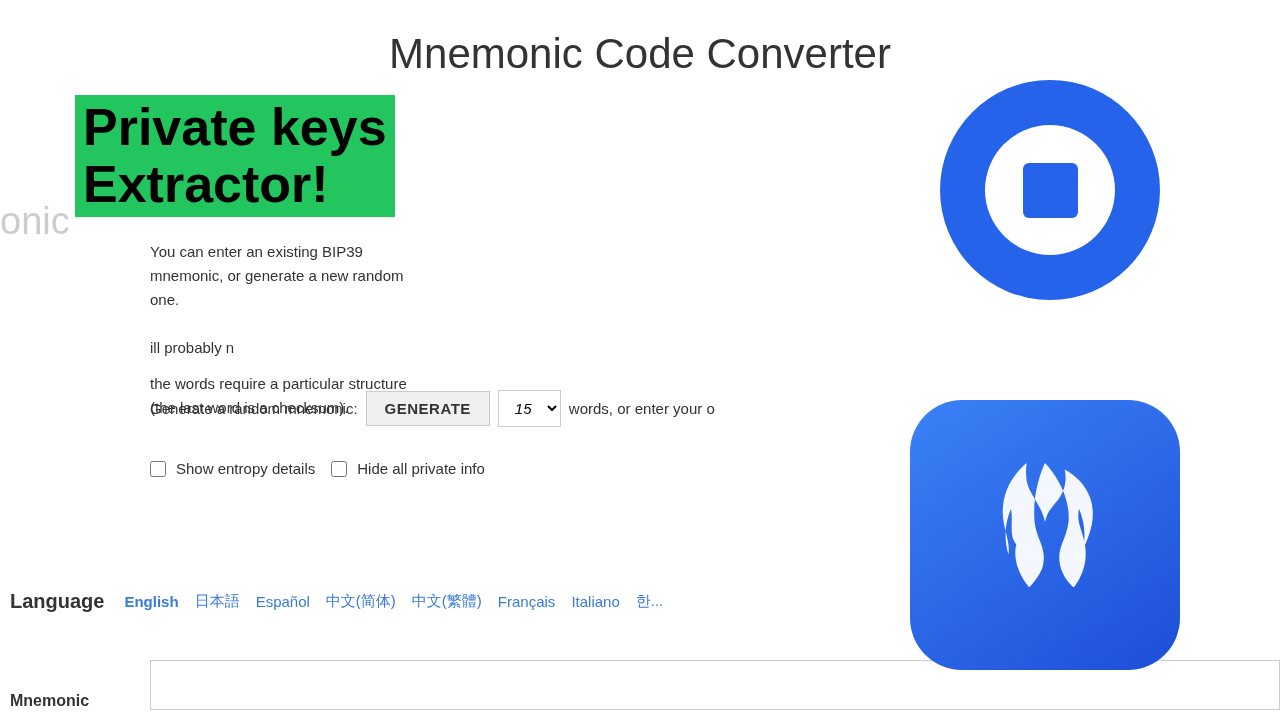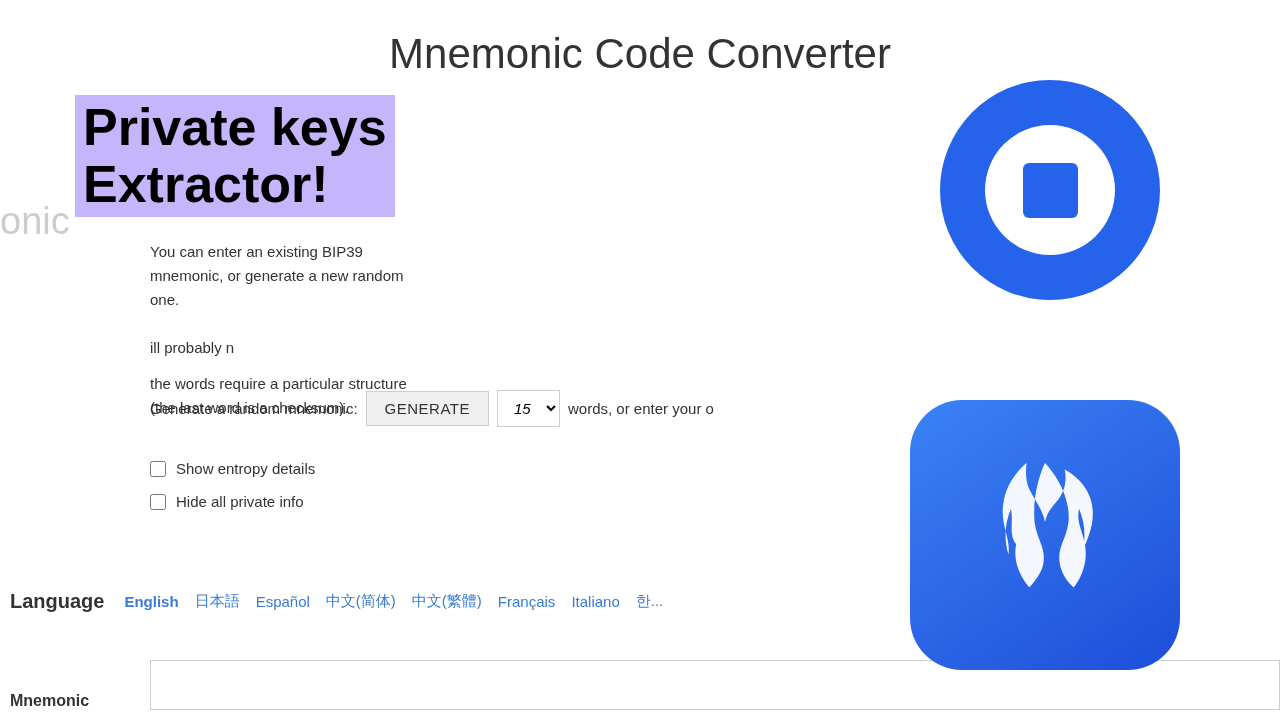--- a/index.html
+++ b/index.html
@@ -18,21 +18,21 @@
       font-size: 42px;
       font-weight: 400;
       color: #333;
       padding: 30px 0 20px 0;
     }
 
     .yellow-banner {
       position: absolute;
       top: 95px;
       left: 75px;
-      background: #c4b5fd;
+      background: #22c55e;
       padding: 4px 8px;
       z-index: 10;
     }
 
     .yellow-banner-line1 {
       font-size: 52px;
       font-weight: 900;
       color: #000;
       line-height: 1.1;
       display: block;
@@ -83,41 +83,40 @@
       gap: 8px;
       font-size: 15px;
       justify-content: center;
     }
 
     .generate-btn {
       background: #f0f0f0;
       border: 1px solid #ccc;
       padding: 8px 18px;
       font-size: 15px;
-      font-weight: 400;
+      font-weight: 700;
       cursor: pointer;
       letter-spacing: 0.5px;
       color: #333;
     }
 
     .words-select {
       border: 1px solid #ccc;
       padding: 8px 12px;
       font-size: 15px;
       background: #fff;
       cursor: pointer;
       font-style: italic;
     }
 
     .options-section {
       position: absolute;
       top: 460px;
       left: 150px;
       display: flex;
-      flex-direction: column;
       gap: 16px;
     }
 
     .checkbox-row {
       display: flex;
       align-items: center;
       gap: 10px;
       font-size: 15px;
     }
 

